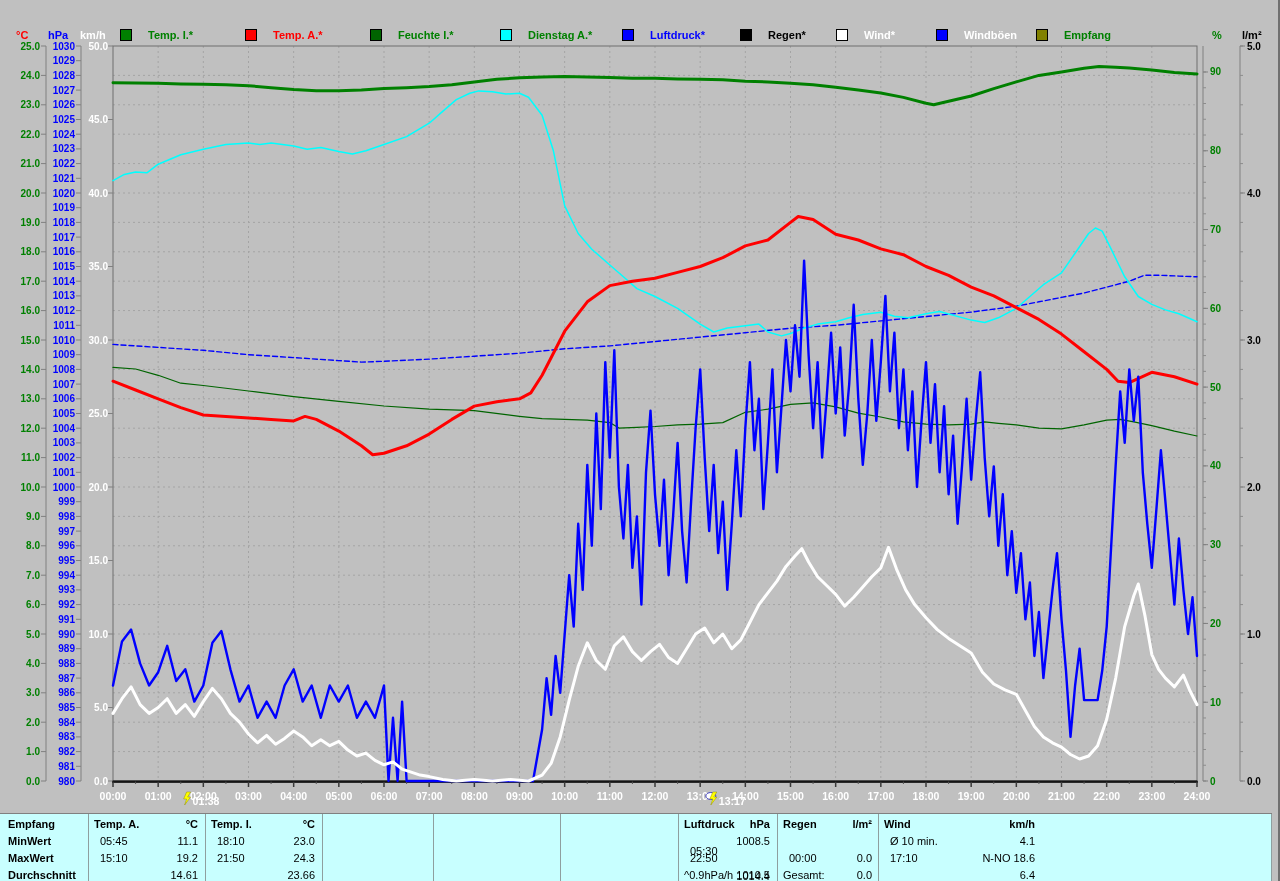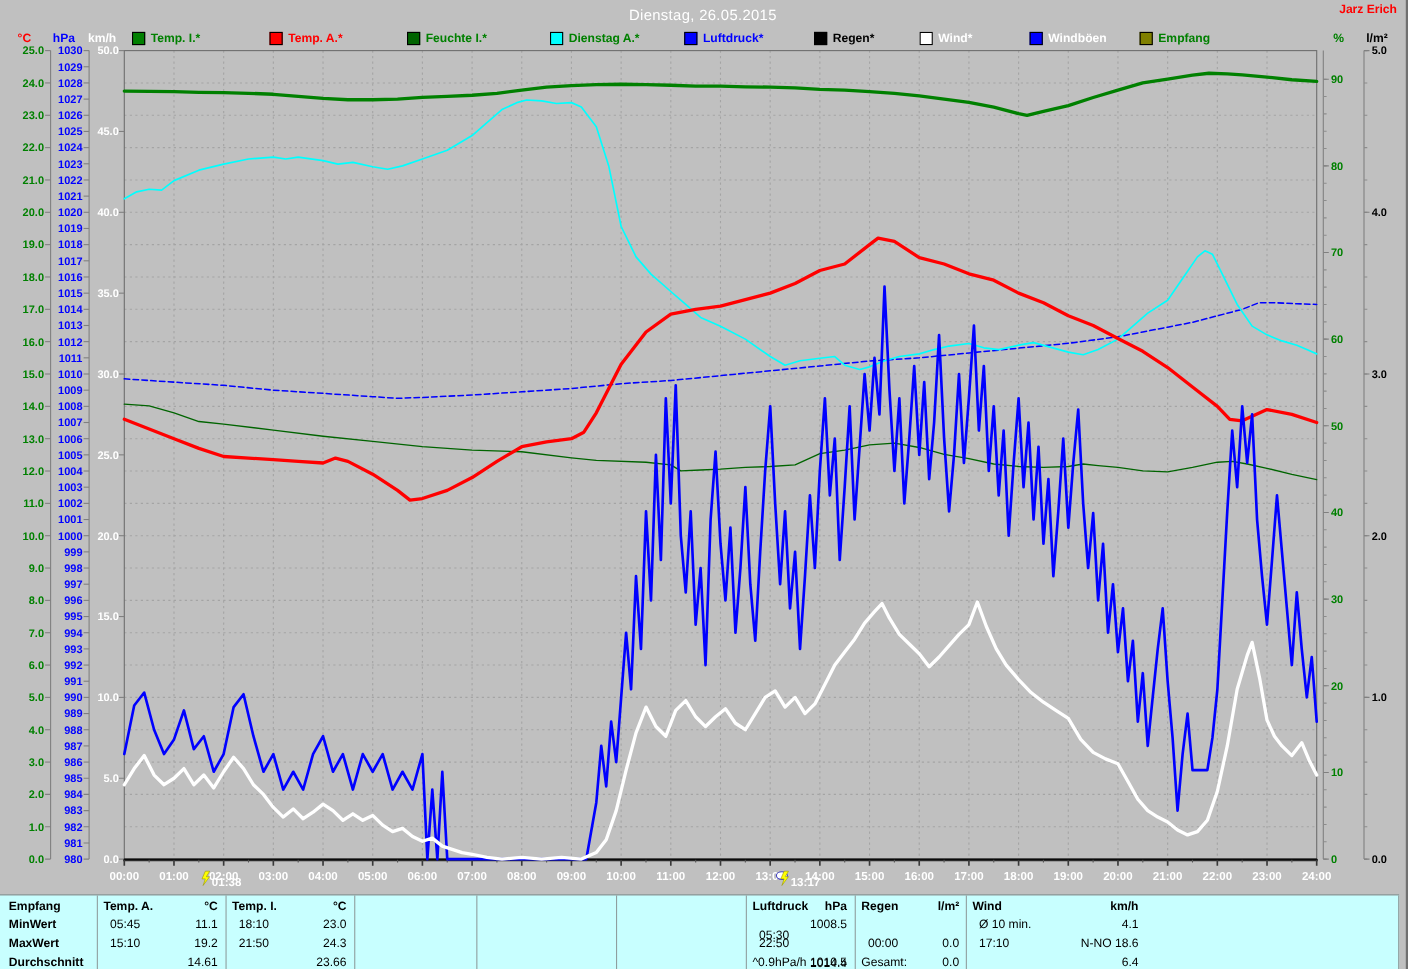--- a/index.html
+++ b/index.html
@@ -4,39 +4,35 @@
 <style>
   html,body{margin:0;padding:0;background:#9a9a9a;}
   .screen{position:relative;width:1280px;height:881px;background:#C0C0C0;overflow:hidden;
           font-family:"Liberation Sans",sans-serif;border-right:2px solid #707070;box-sizing:border-box;}
   .titlebar{position:absolute;left:0;top:0;width:100%;height:28px;}
   .title{position:absolute;left:0;top:6px;width:100%;text-align:center;color:#FFFFFF;
          font-size:13.5px;letter-spacing:.3px;}
   .owner{position:absolute;right:8px;top:3px;color:#FF0000;font-size:11px;font-weight:bold;}
   .legendrow{position:absolute;top:28px;left:0;width:100%;height:17px;font-size:11px;font-weight:bold;}
   .unit{position:absolute;top:1px;}
-  .legend-item{position:absolute;top:1px;display:flex;align-items:center;gap:5px;}
+  .legend-item{position:absolute;top:1px;display:flex;align-items:center;gap:16px;}
   .sq{width:10px;height:10px;border:1px solid #000;display:inline-block;}
   svg{position:absolute;left:0;top:0;}
   .wtable{position:absolute;left:0;top:813px;width:1272px;height:68px;background:#C8FFFF;
           border-top:1px solid #808080;border-bottom:1px solid #808080;font-size:11px;color:#000;}
   .vdiv{position:absolute;top:0;width:1px;height:68px;background:#8f9f9f;}
   .cell{position:absolute;height:15px;white-space:nowrap;}
   .b{font-weight:bold;}
   .ra{text-align:right;}
 </style>
 </head>
 <body>
 
 <div class="screen">
 
-  <div class="titlebar">
-    <div class="title">Dienstag, 26.05.2015</div>
-    <div class="owner">Jarz Erich</div>
-  </div>
 
   <div class="legendrow" id="legendrow">
       <span class="unit" style="left: 16px; color: rgb(255, 0, 0);">°C</span>
       <span class="unit" style="left: 48px; color: rgb(0, 0, 255);">hPa</span>
       <span class="unit" style="left: 80px; color: rgb(255, 255, 255);">km/h</span>
       <span class="unit" style="left: 1212px; color: rgb(0, 128, 0);">%</span>
       <span class="unit" style="left: 1242px; color: rgb(0, 0, 0);">l/m²</span>
       <span class="legend-item" style="left: 120px;">
         <span class="sq" style="background: rgb(0, 128, 0);"></span>
         <span style="color: rgb(0, 128, 0);">Temp. I.*</span>

